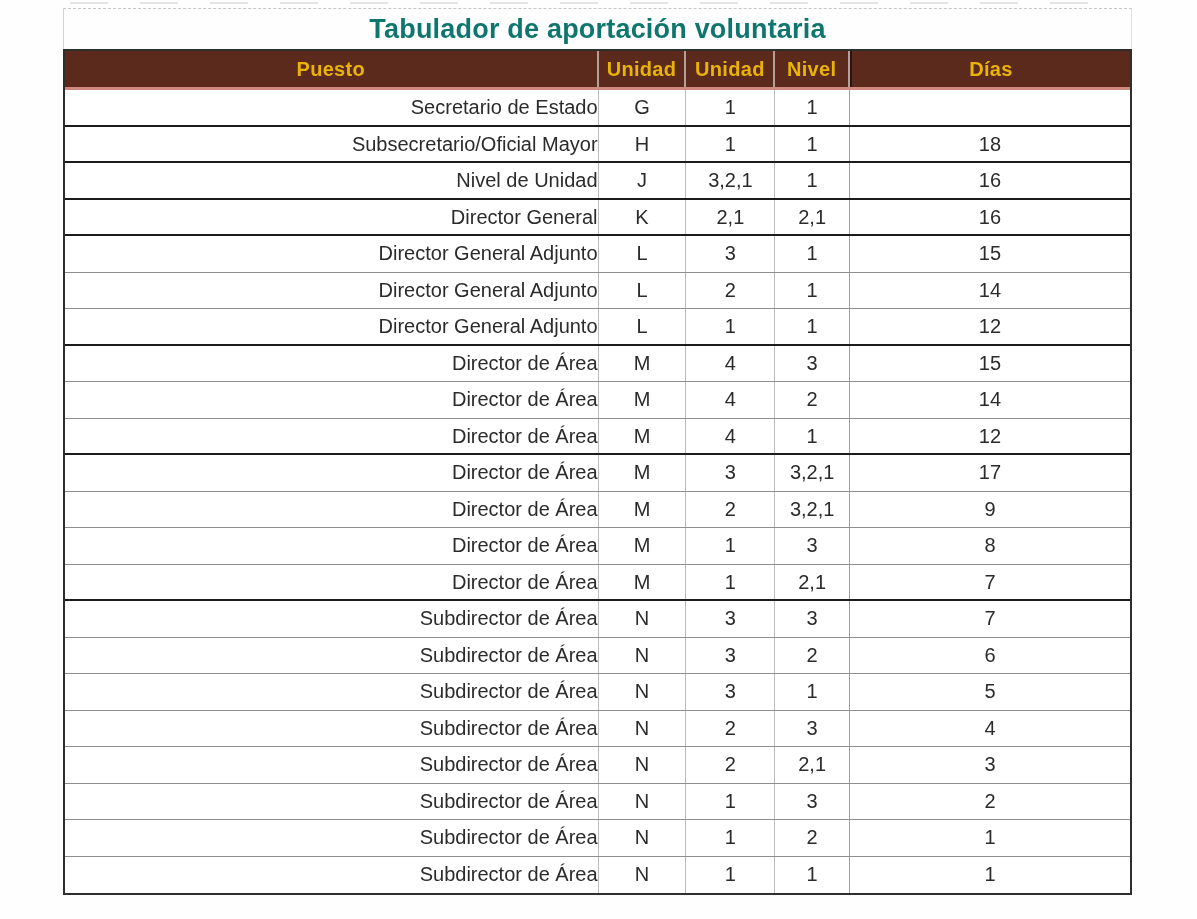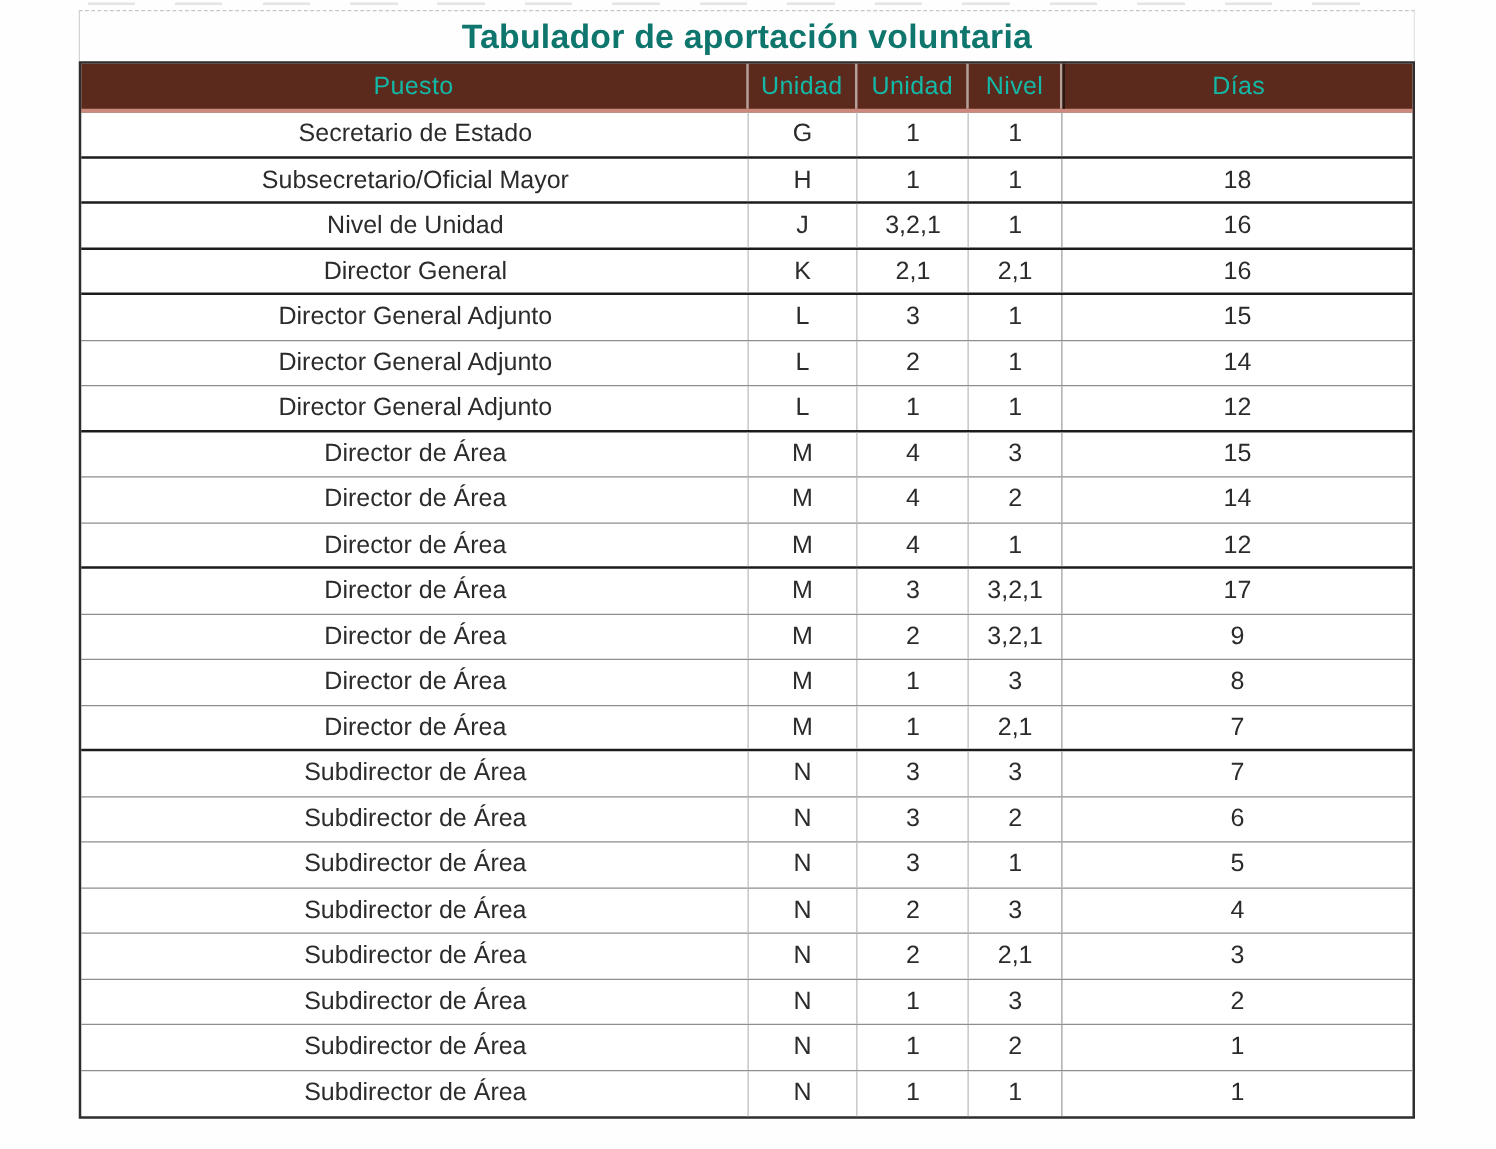--- a/index.html
+++ b/index.html
@@ -59,22 +59,22 @@
   .row {
     display: grid;
     grid-template-columns: 50.1% 8.25% 8.35% 7% auto;
   }
   .header-row {
     background: #5b2a1d;
     border-bottom: 3px solid #cf8a80;
     height: 36px;
   }
   .hcell {
-    color: #14b8a6;
-    font-weight: 400;
+    color: #eab308;
+    font-weight: 700;
     font-size: 20px;
     line-height: 36px;
     text-align: center;
     letter-spacing: .3px;
     border-right: 2px solid rgba(255,255,255,.55);
     box-sizing: border-box;
   }
   .hcell.c4 { border-right: none; border-left: 2px solid #2b1510; }
   .body-row {
     height: 36.5px;
@@ -87,21 +87,21 @@
     font-size: 20px;
     color: #2b2b2b;
     line-height: 35px;
     text-align: center;
     border-right: 1px solid #b9bdc0;
     box-sizing: border-box;
     white-space: nowrap;
     overflow: hidden;
   }
   .cell.c0 {
-    text-align: center;
+    text-align: right;
     padding-left: 2px;
   }
   .cell.c3 { border-right: 1px solid #9aa0a4; }
   .cell.c4 { border-right: none; }
 </style>
 </head>
 <body>
 
 <div class="page">
 

